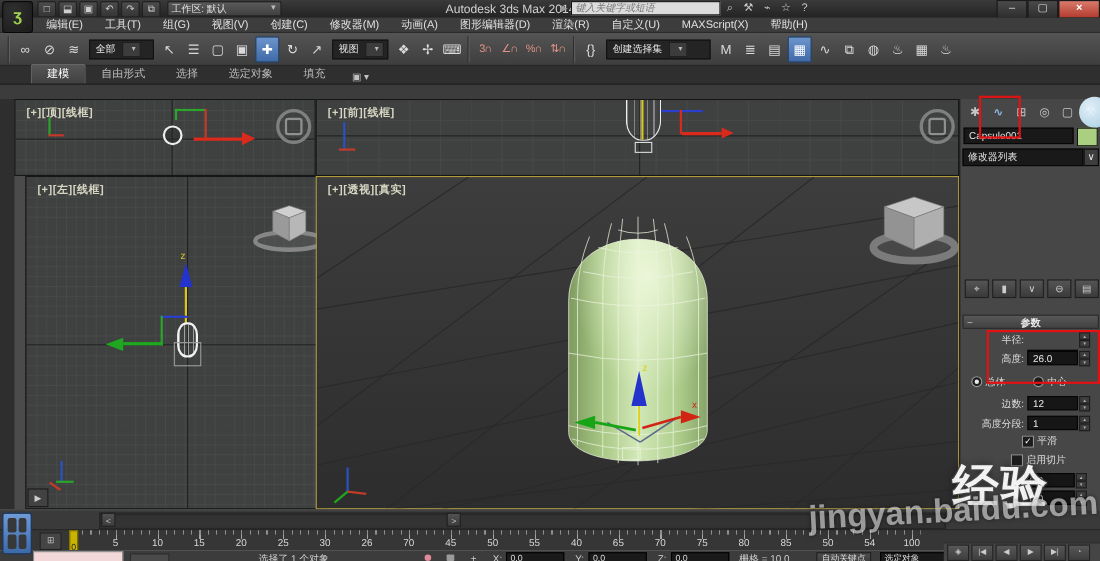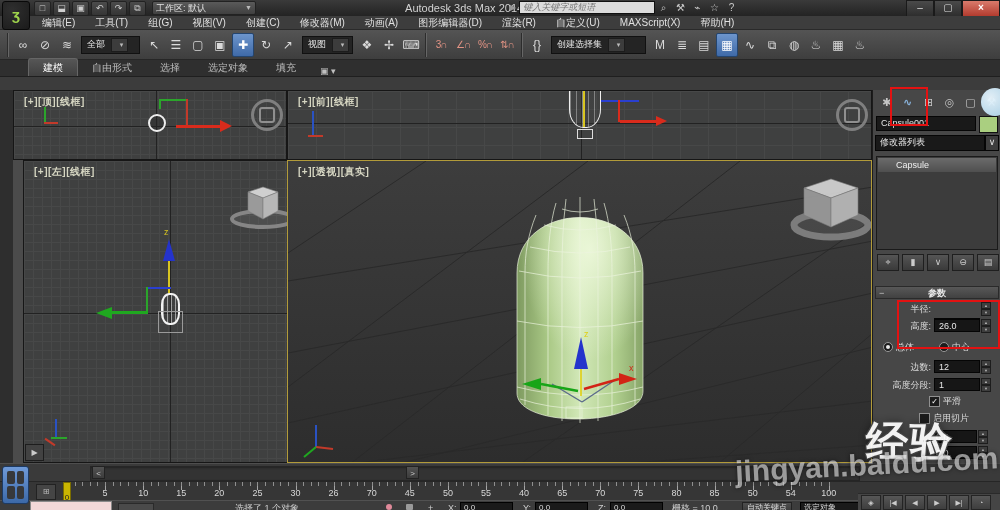--- a/index.html
+++ b/index.html
@@ -402,23 +402,20 @@
   </div>
 
   <div class="abs" id="cmdpanel">
     <span style="display:contents">
       
     <span class="cpt cptpos" style="left: 4px;">✱</span><span class="cpt cptpos mod" style="left: 25px;">∿</span><span class="cpt cptpos" style="left: 46px;">⊞</span><span class="cpt cptpos" style="left: 67px;">◎</span><span class="cpt cptpos" style="left: 88px;">▢</span><span class="cpt cptpos" style="left: 109px;">⚒</span></span>
     <span class="pfld" style="left:3px;top:26px;width:100px">Capsule001</span>
     <span class="swatch" style="left:106px;top:26px;width:17px;height:15px"></span>
     <span class="pfld" style="left:2px;top:45px;width:110px;height:16px">修改器列表</span>
     <span class="pfld" style="left:112px;top:45px;width:14px;height:16px;text-align:center;padding:0;background:#3e3e3e">∨</span>
-    <div id="modstack">
-      <div id="stackrow">Capsule</div>
-    </div>
     <span style="display:contents">
       
     <span class="stkbtn stkpos" style="left: 4px;">⌖</span><span class="stkbtn stkpos" style="left: 29px;">▮</span><span class="stkbtn stkpos" style="left: 54px;">∨</span><span class="stkbtn stkpos" style="left: 79px;">⊖</span><span class="stkbtn stkpos" style="left: 104px;">▤</span></span>
     <div id="rollhdr">
       <span class="minus">−</span>
       <span>参数</span>
     </div>
 
     
     <span class="plabel" style="left:10px;top:212px;width:48px">半径:</span>

